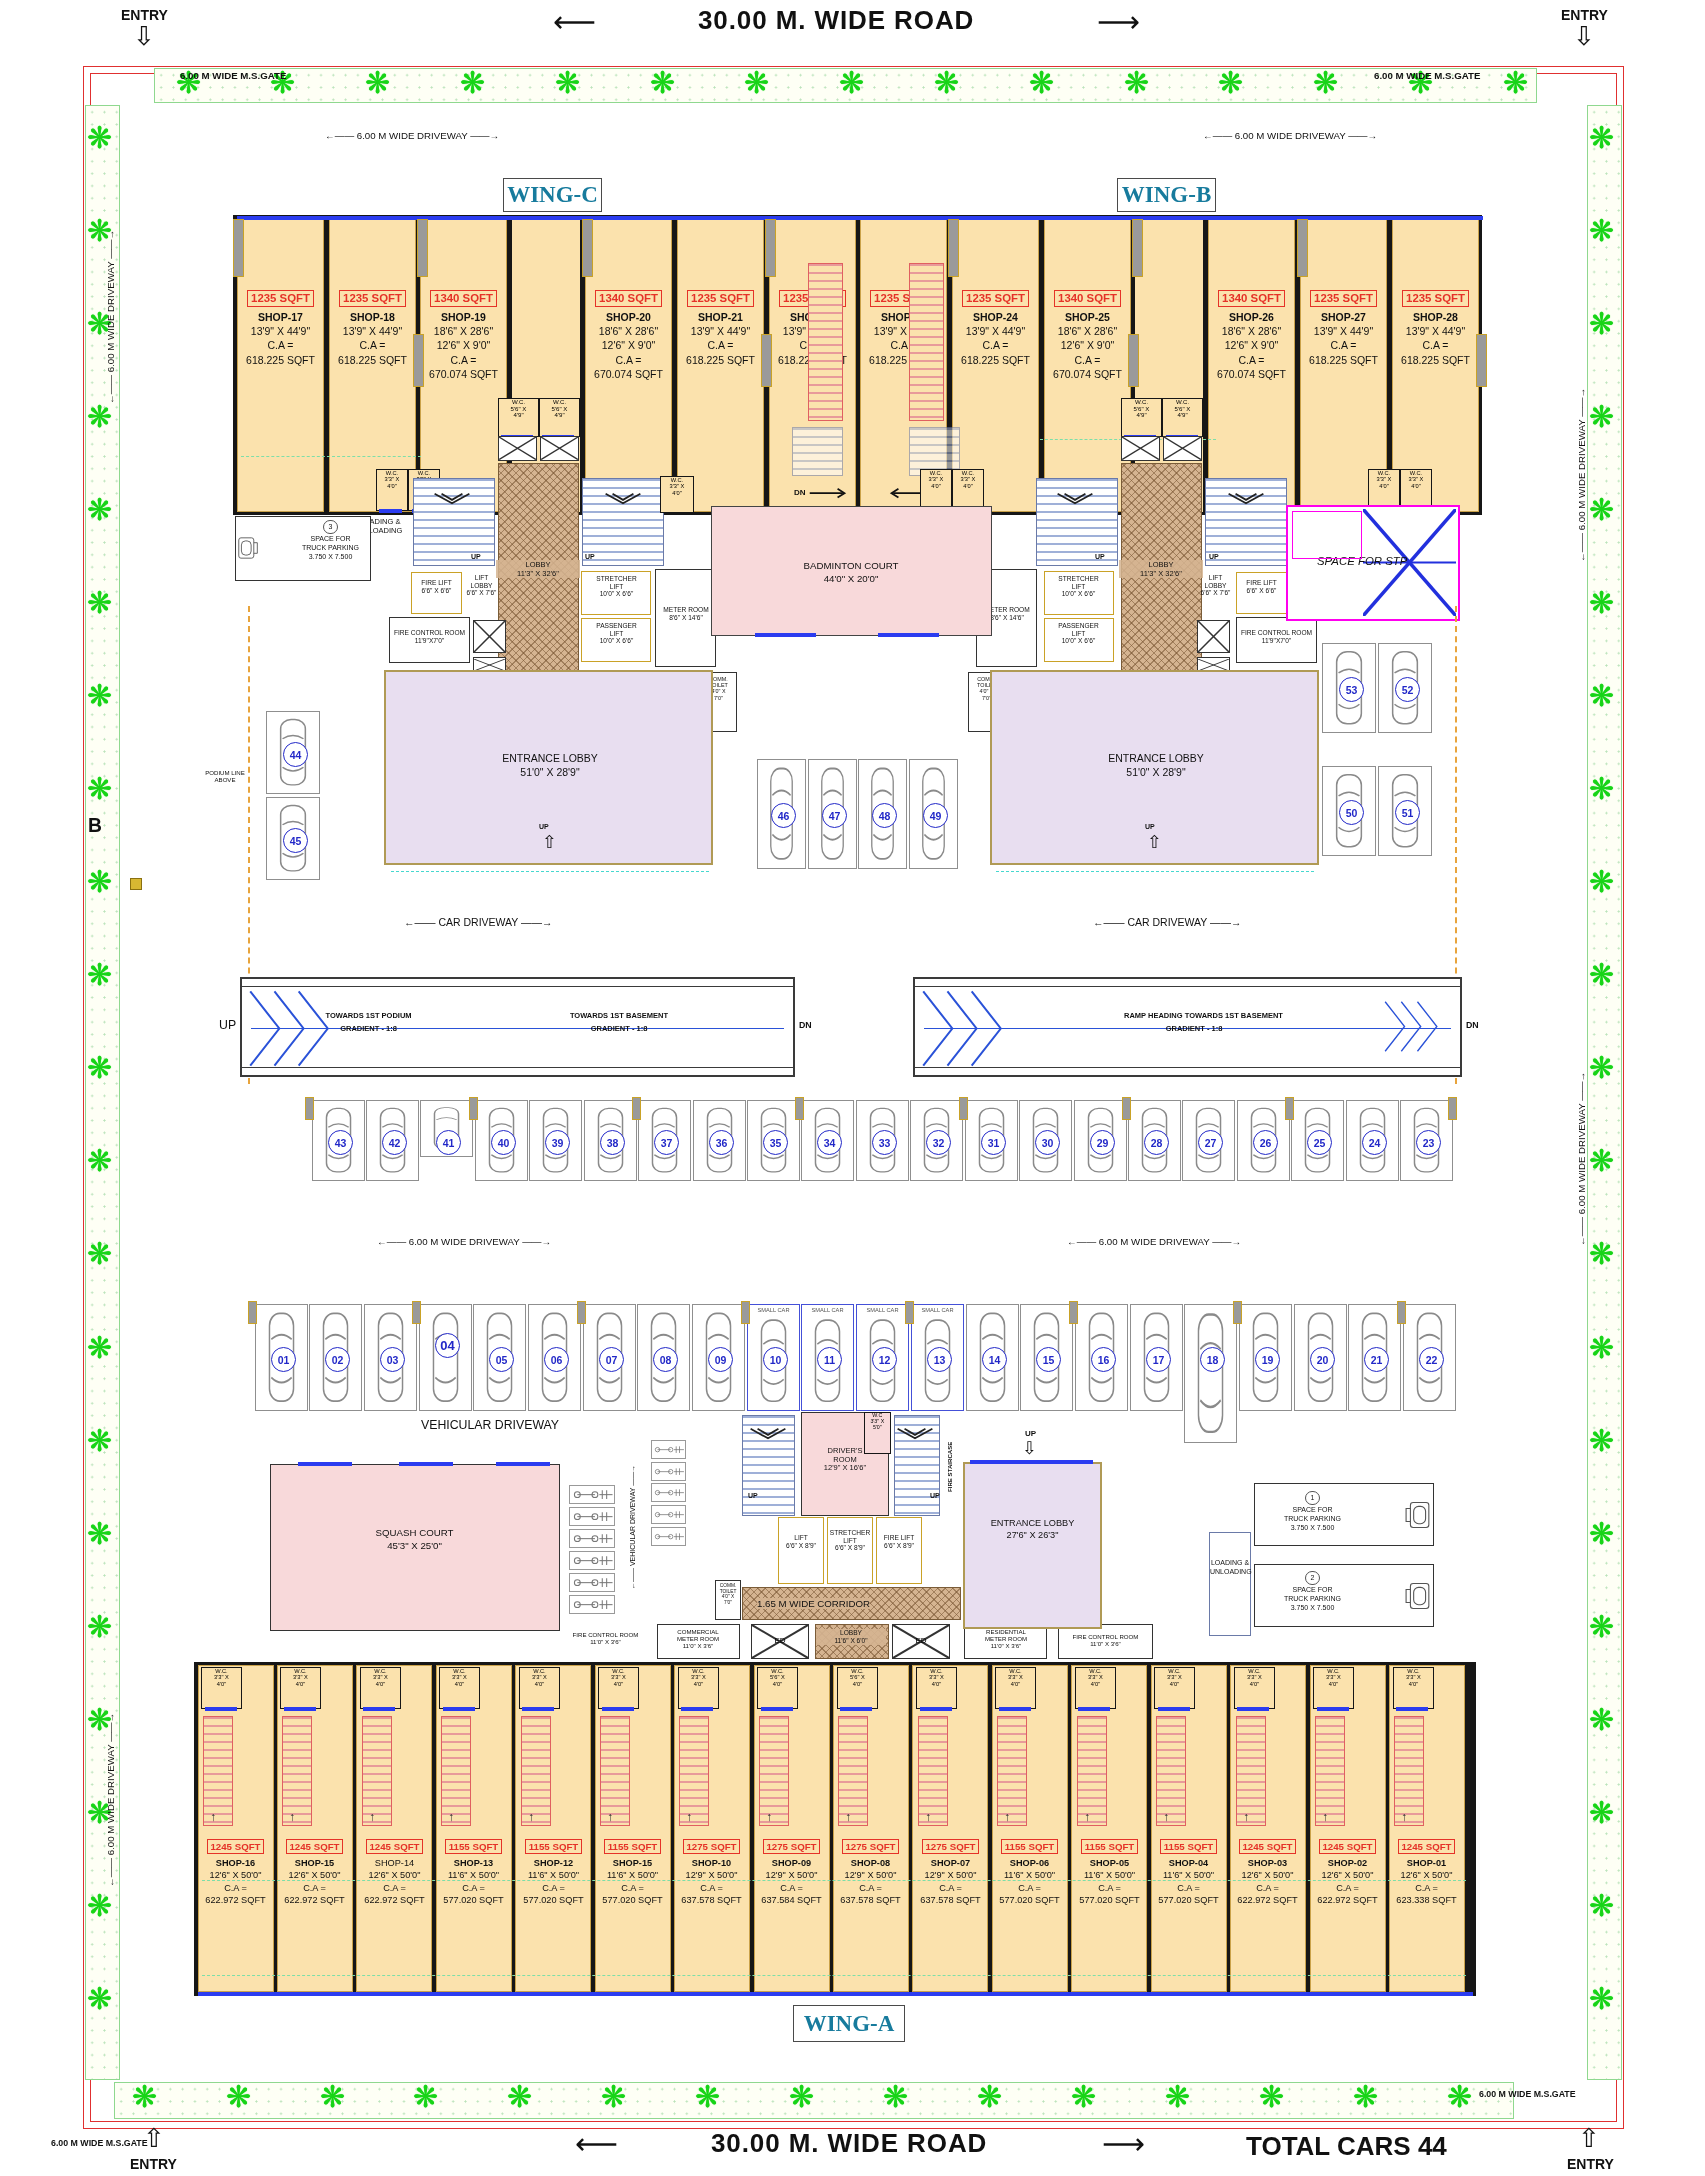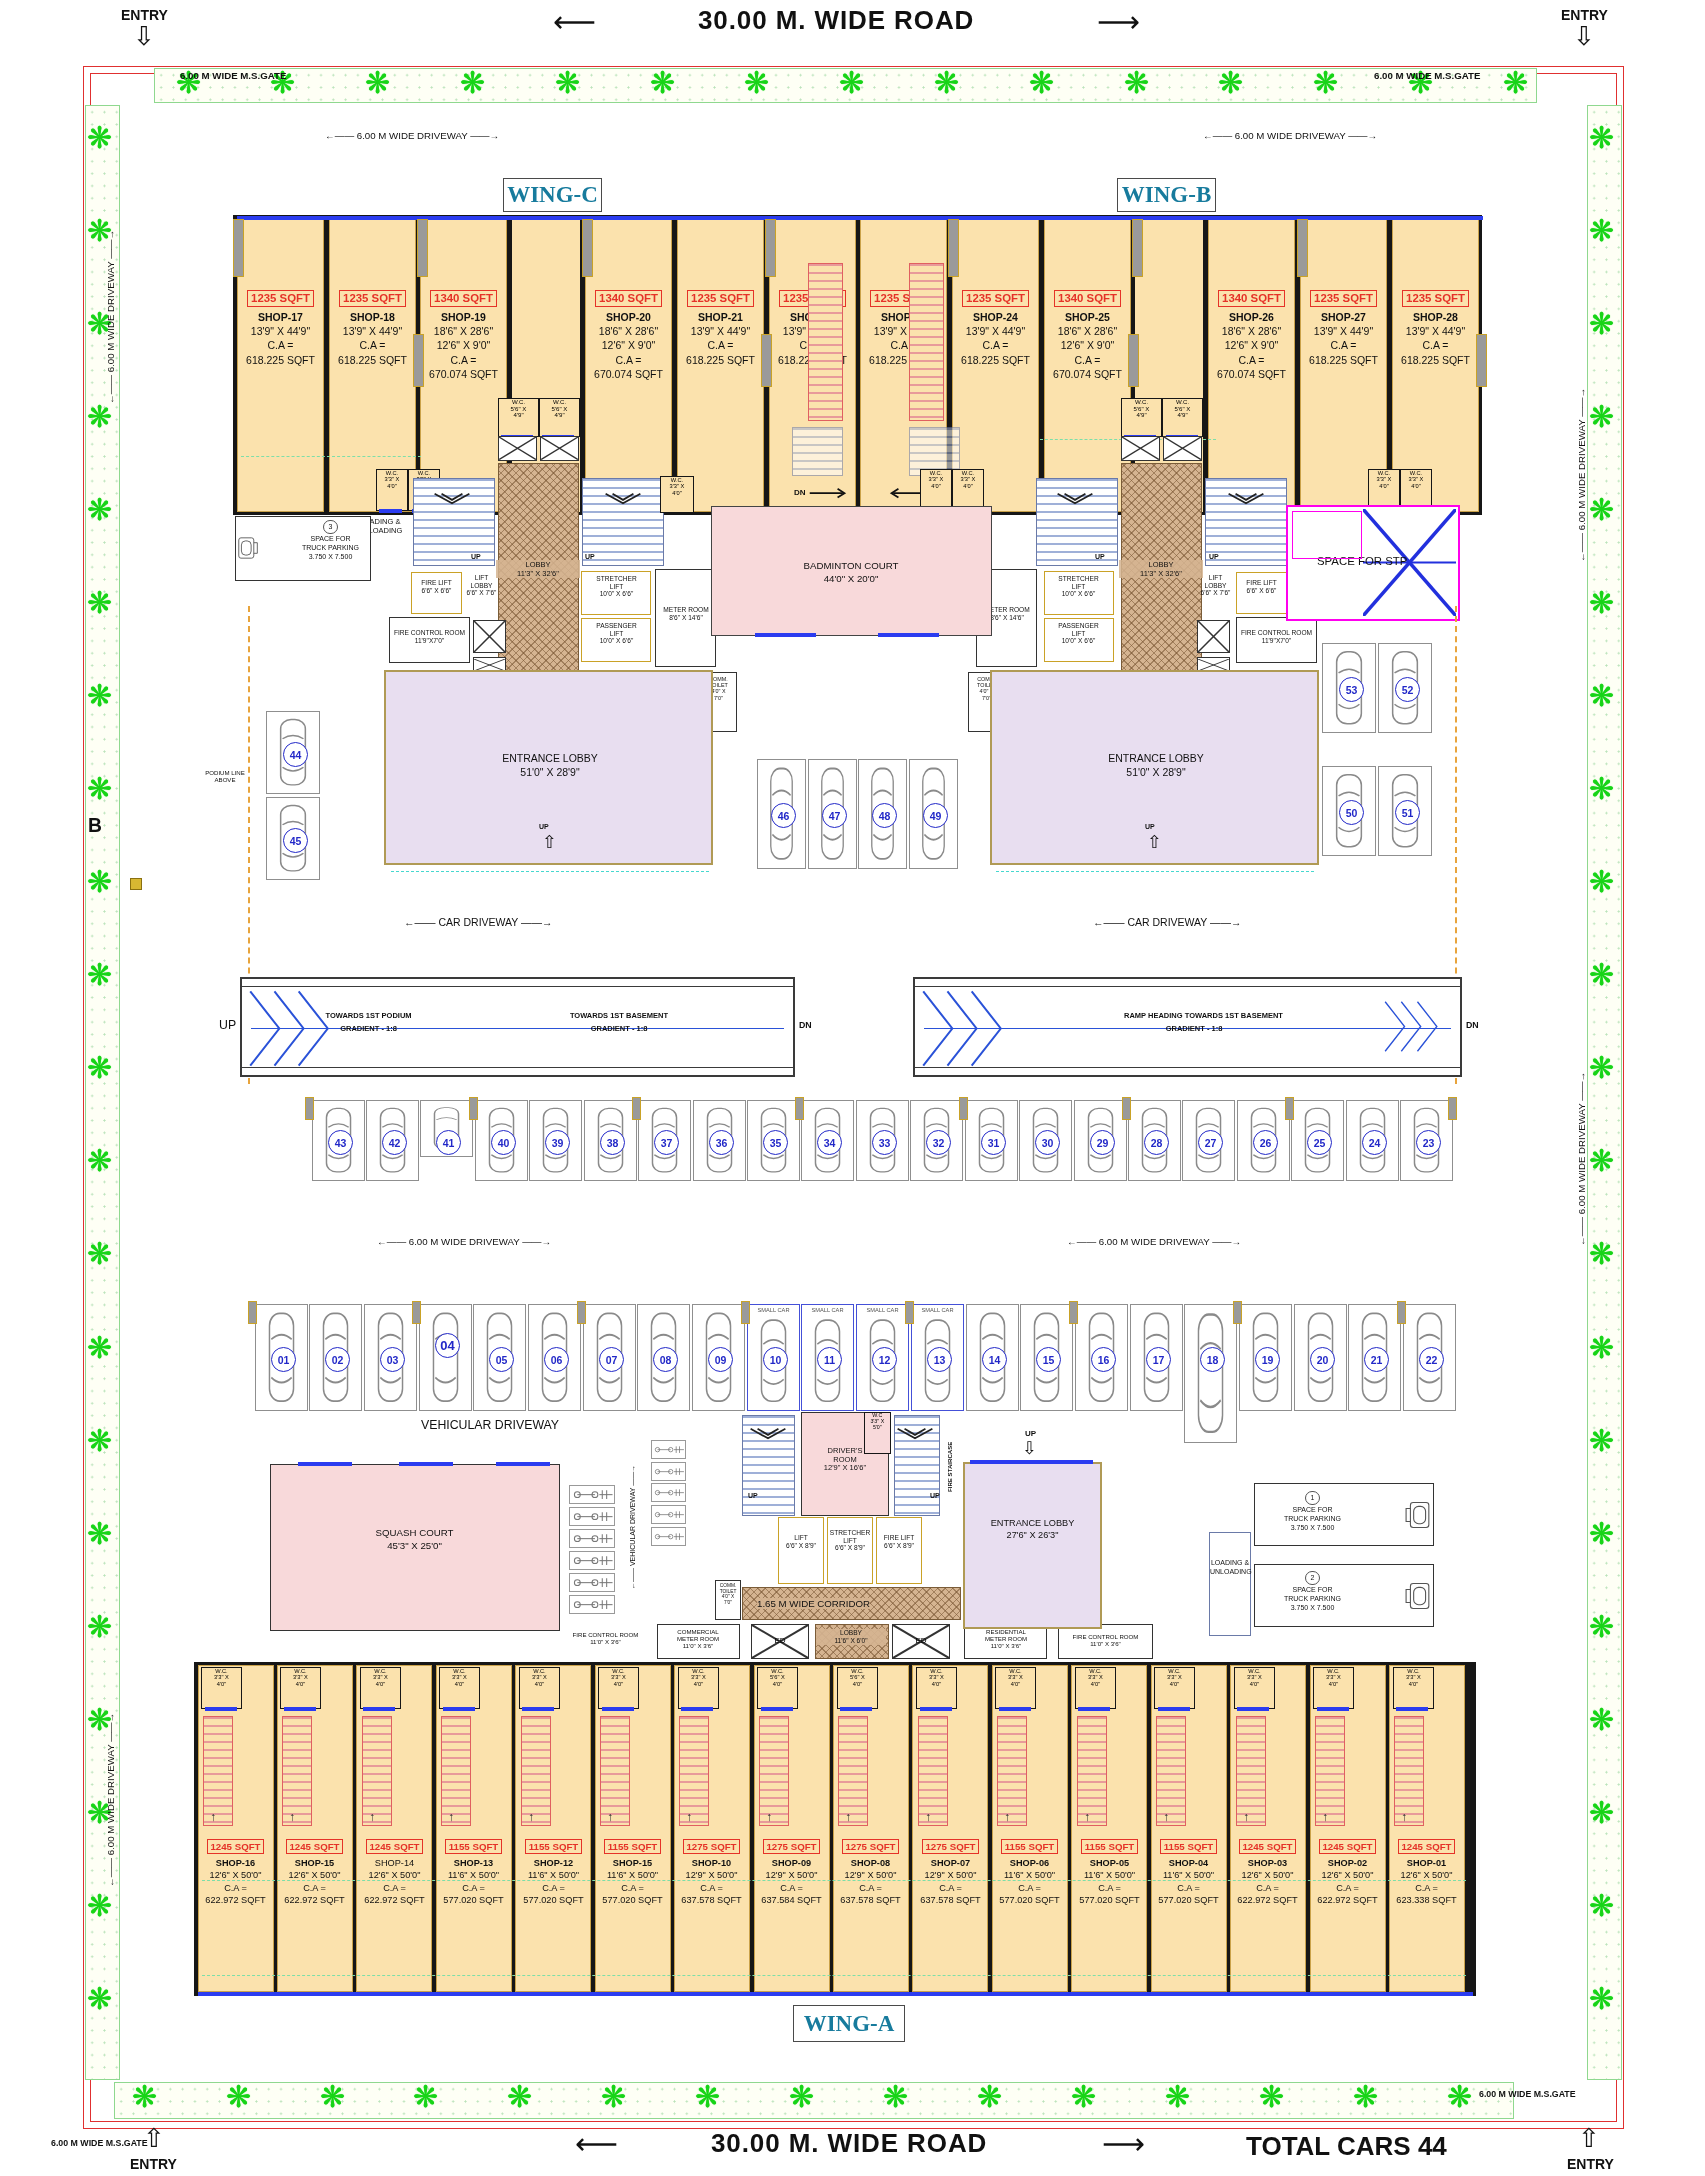--- a/index.html
+++ b/index.html
@@ -443,21 +443,21 @@
     <div class="lbl" style="left: 1147px; top: 832px; font-size: 17.6px;">⇧</div>
     <div class="lbl" style="left: 1145px; top: 823px; font-weight: bold; font-size: 7px;">UP</div>
     <div class="abs tdash" style="left: 391px; top: 871px; width: 318px; height: 0px;"></div>
     <div class="abs tdash" style="left: 996px; top: 871px; width: 318px; height: 0px;"></div>
     <div class="abs stp" style="left: 1286px; top: 505px; width: 174px; height: 116px;"></div>
     <div class="abs" style="left: 1363px; top: 509px; width: 93px; height: 107px;"><svg width="100%" height="100%" preserveAspectRatio="none" viewBox="0 0 10 10">
         <line x1="0" y1="0" x2="10" y2="10" stroke="#2230dd" stroke-width="0.35"></line>
         <line x1="0" y1="10" x2="10" y2="0" stroke="#2230dd" stroke-width="0.35"></line>
         <line x1="0" y1="5" x2="10" y2="5" stroke="#2230dd" stroke-width="0.2"></line>
       </svg></div>
-    <div class="lbl" style="left: 1317px; top: 555px; font-size: 11.4px;">SPACE FOR STP</div>
+    <div class="lbl" style="left: 1317px; top: 555px; font-size: 11.4px; font-style: italic;">SPACE FOR STP</div>
     <div class="abs" style="left: 1292px; top: 511px; width: 70px; height: 48px; border: 1.8px solid rgb(255, 0, 238);"></div>
     <div class="stall" style="left: 266px; top: 711px; width: 54px; height: 83px;">
       <div style="position: absolute; inset: 5.3px 7px;"><svg width="100%" height="100%" viewBox="0 0 40 84" preserveAspectRatio="none" fill="none" stroke="#8a8a8a" stroke-width="1.6">
           <rect x="7" y="3" width="26" height="78" rx="11"></rect>
           <path d="M9 26 Q20 18 31 26"></path>
           <path d="M9 60 Q20 69 31 60"></path>
         </svg></div>
       <div class="ncirc" style="width: 23px; height: 23px; left: 16px; top: 30px; font-size: 10.5px;">44</div>
     </div>
     <div class="stall" style="left: 266px; top: 797px; width: 54px; height: 83px;">

